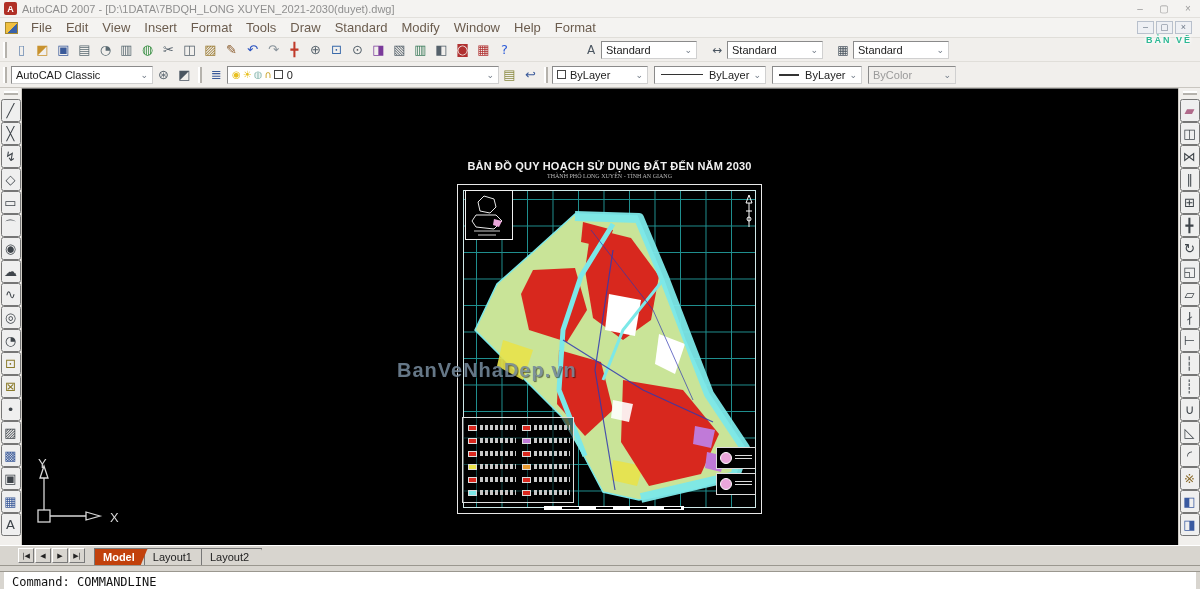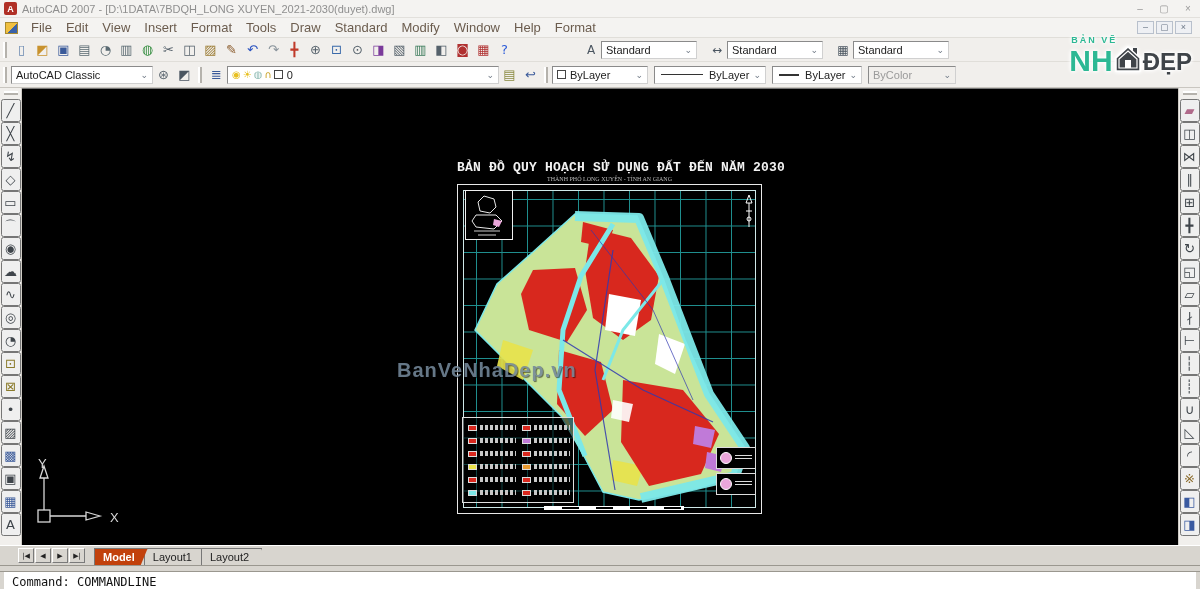--- a/index.html
+++ b/index.html
@@ -51,21 +51,21 @@
   .sidebar.left { left:0; border-right:1px solid #cfccc6; }
   .sidebar.right { right:0; border-left:1px solid #cfccc6; }
   .hgrip { width:14px; height:4px; border-top:2px solid #fff; border-bottom:2px solid #b5b2ac; margin:3px 0 4px; }
   .vbtn { width:20px; height:23px; font-size:13px; display:flex; align-items:center; justify-content:center;
           cursor:default; font-family:"DejaVu Sans",sans-serif; }
 
   
   .canvas { position:absolute; left:22px; top:88px; width:1156px; height:457px; background:var(--canvas_bg,#000);
             border-top:1px solid #777; overflow:hidden; }
   .map-title-block { position:absolute; left:435px; top:71px; width:305px; text-align:center; }
-  .map-title { font-family:Liberation Mono, monospace; font-weight:bold; font-size:13px; color:#f2f2f2; letter-spacing:.2px; white-space:nowrap; }
+  .map-title { font-family:Liberation Sans, sans-serif; font-weight:bold; font-size:11px; color:#f2f2f2; letter-spacing:.2px; white-space:nowrap; }
   .map-subtitle { font-family:"Liberation Serif",serif; font-size:6px; color:#b8b8b8; margin-top:1px; }
   .map-frame { position:absolute; left:435px; top:95px; width:305px; height:330px; border:1px solid #e8e8e8; background:#000; }
   .map-grid { position:absolute; left:5px; top:5px; right:5px; bottom:5px; border:1px solid #cfe8e8;
               background-image:linear-gradient(var(--grid,#1f8f8f) 1px,transparent 1px),
                                linear-gradient(90deg,var(--grid,#1f8f8f) 1px,transparent 1px);
               background-size:25.5px 26.5px; background-position:12px 8px; }
   .map-svg { position:absolute; left:5px; top:5px; width:293px; height:318px; }
   .inset { position:absolute; left:7px; top:5px; width:48px; height:50px; border:1px solid #f0f0f0; background:#000; }
   .north { position:absolute; right:6px; top:8px; width:12px; height:38px; }
   .legend { position:absolute; left:4px; bottom:10px; width:112px; height:86px; border:1px solid #e0e0e0;
@@ -311,30 +311,20 @@
     <span class="chev">⌄</span>
   </span>
   <span class="combo w-ps disabled" style="margin-left:6px">
     <span>ByColor</span>
     <span class="chev">⌄</span>
   </span>
 </div>
 
 <div class="logo">
   <div class="l-top">BẢN VẼ</div>
-  <div class="l-main">
-    <span class="l-nh">NH</span>
-    <svg class="house" width="30" height="28" viewBox="0 0 30 28">
-      <rect x="20" y="3" width="4" height="7" fill="#3f4449"></rect>
-      <path d="M3,13 L15,2 L27,13 L27,26 L3,26 Z" fill="#3f4449" stroke="#ffffff" stroke-width="1.5"></path>
-      <path d="M15,6 L24,14 L24,23 L6,23 L6,14 Z" fill="none" stroke="#ffffff" stroke-width="1.2"></path>
-      <rect x="12" y="15" width="6" height="8" fill="#ffffff"></rect>
-    </svg>
-    <span class="l-dep">ĐẸP</span>
-  </div>
 </div>
 
 <div class="sidebar left">
   <span class="hgrip"></span>
   <div style="display:flex;flex-direction:column">
 
   <button class="vbtn">
       <span style="color: rgb(63, 69, 75);">╱</span>
     </button>
       <button class="vbtn">

